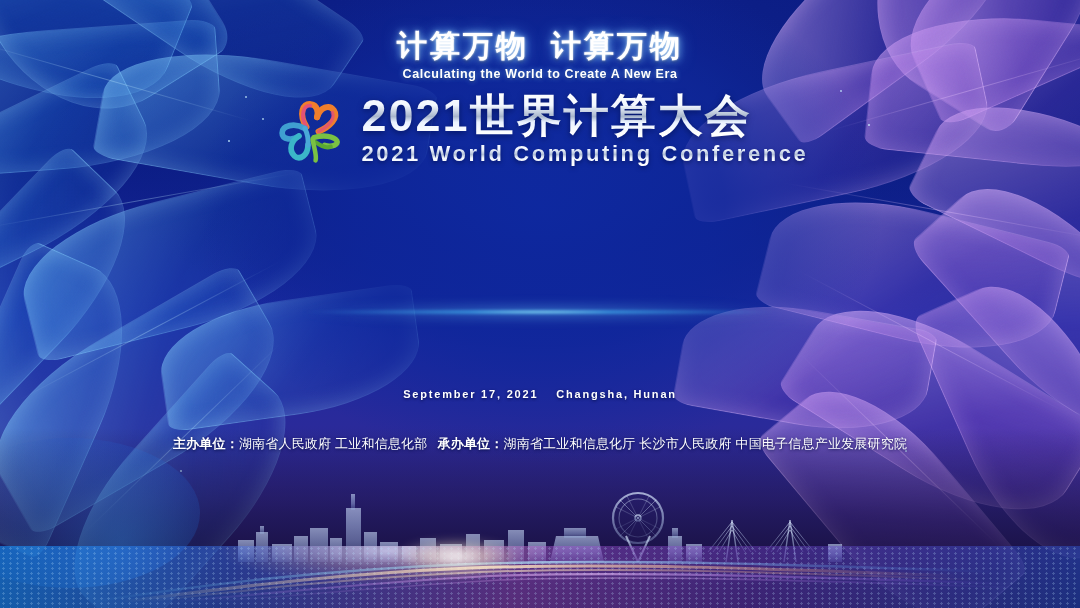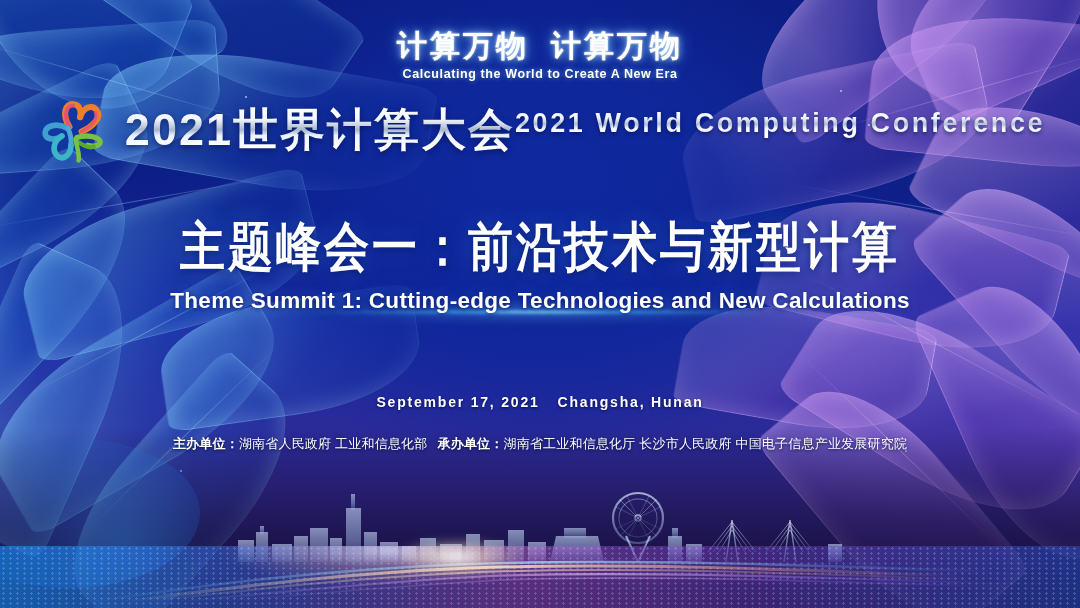--- a/index.html
+++ b/index.html
@@ -124,31 +124,31 @@
   }
 
   
   #logo-row {
     position:absolute; left:0; top:92px; width:100%;
     display:flex; align-items:center; justify-content:center;
     gap:12px; z-index:20;
   }
   #logo-mark { width:78px; height:76px; flex:0 0 auto; }
 
-  #logo-text { display:flex; flex-direction:row; align-items:flex-start; }
+  #logo-text { display:flex; flex-direction:column; align-items:flex-start; }
   #conf-title-cn {
     font-size:45px; font-weight:bold; letter-spacing:2px; line-height:1.04;
     background:linear-gradient(180deg,#ffffff 0%,#f2f7ff 26%,#a8b6cc 50%,#eaf2ff 62%,#ffffff 88%);
     -webkit-background-clip:text; background-clip:text;
     -webkit-text-fill-color:transparent; color:transparent;
     filter:drop-shadow(0 2px 3px rgba(0,12,70,.65));
   }
   #conf-title-en {
     margin-top:1px;
-    font-size:27px; font-weight:bold; letter-spacing:2.6px;
+    font-size:22px; font-weight:bold; letter-spacing:2.6px;
     background:linear-gradient(180deg,#ffffff 0%,#eef4ff 32%,#b2c0d6 52%,#f2f7ff 66%,#ffffff 90%);
     -webkit-background-clip:text; background-clip:text;
     -webkit-text-fill-color:transparent; color:transparent;
     filter:drop-shadow(0 2px 2px rgba(0,12,70,.6));
   }
 
   
   #headline-block {
     position:absolute; left:0; top:212px; width:100%;
     text-align:center; z-index:20;
@@ -172,22 +172,21 @@
   #date-block {
     position:absolute; left:0; top:388px; width:100%;
     text-align:center; z-index:20;
   }
   #date-cn {
     font-size:15.5px; font-weight:bold; color:#ffffff;
     letter-spacing:1.6px;
     text-shadow:0 1px 3px rgba(0,10,60,.8);
   }
   #date-en {
-    margin-top:6px;
-    font-size:14px; font-weight:bold; color:#ffffff;
+    font-size:11px; font-weight:bold; color:#ffffff;
     letter-spacing:1.8px;
     text-shadow:0 1px 3px rgba(0,10,60,.8);
   }
 
   
   #credits-block {
     position:absolute; left:0; top:434px; width:100%;
     text-align:center; z-index:20;
   }
   .credit-cn {
@@ -316,24 +315,20 @@
       <path d="M56 66 C64 72 72 74 76 72" fill="none" stroke="#5aa832" stroke-width="5.5" stroke-linecap="round"></path>
       <path d="M52 62 C54 74 58 84 56 90" fill="none" stroke="#7ac143" stroke-width="6" stroke-linecap="round"></path>
     </svg>
 
     <div id="logo-text">
       <div id="conf-title-cn">2021世界计算大会</div>
       <div id="conf-title-en">2021 World Computing Conference</div>
     </div>
   </div>
 
-  <div id="headline-block">
-    <div id="headline-cn">主题峰会一：前沿技术与新型计算</div>
-    <div id="headline-en">Theme Summit 1: Cutting-edge Technologies and New Calculations</div>
-  </div>
 
   <div id="date-block">
     <div id="date-en"><span>September 17, 2021</span><span style="display:inline-block;width:18px;"></span><span>Changsha, Hunan</span></div>
   </div>
 
   <div id="credits-block">
     <div class="credit-cn"><b>主办单位：</b><span>湖南省人民政府  工业和信息化部</span><span class="sp"></span><b>承办单位：</b><span>湖南省工业和信息化厅  长沙市人民政府  中国电子信息产业发展研究院</span></div>
   </div>
 
   <div id="bottom-vignette"></div>

